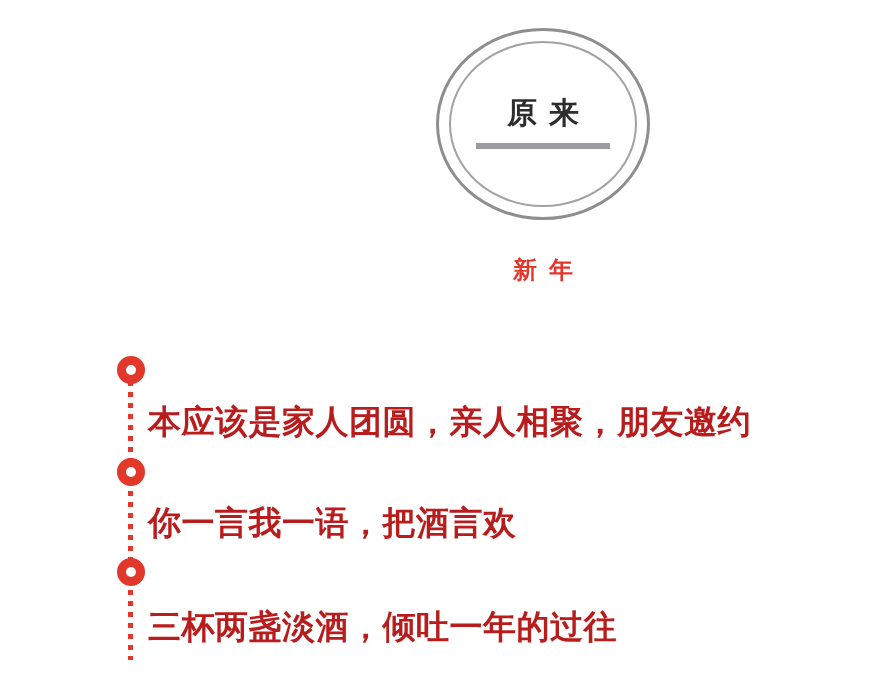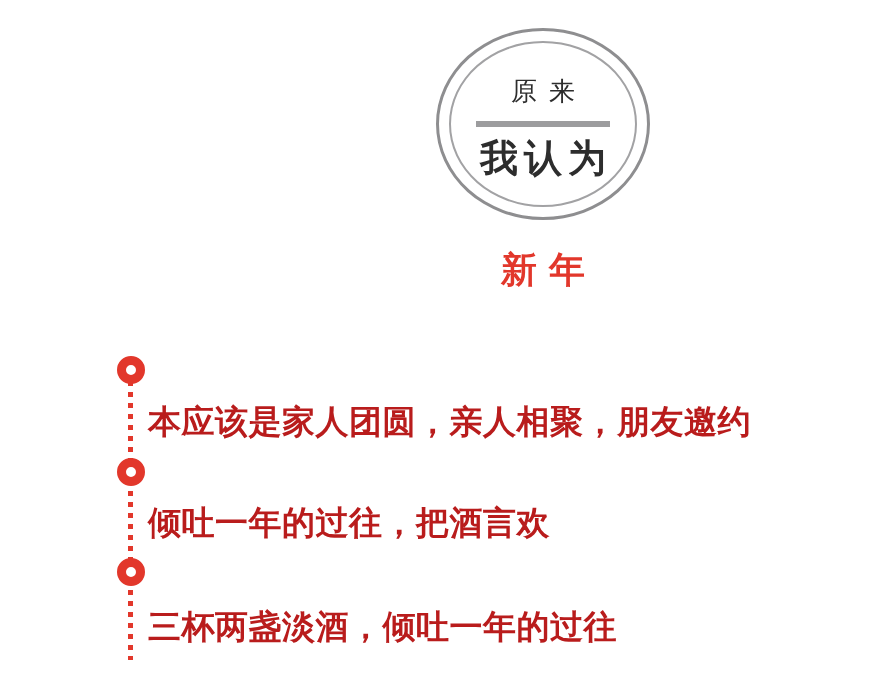--- a/index.html
+++ b/index.html
@@ -20,38 +20,38 @@
     border-radius:50%;
   }
   .badge-inner {
     position:absolute; inset:10px;
     border:2px solid #a2a2a4;
     border-radius:50%;
     display:flex; flex-direction:column;
     align-items:center; justify-content:center;
   }
   .badge-top {
-    font-size:26px; font-weight:normal; color:#2d2d2d;
+    font-size:30px; font-weight:bold; color:#2d2d2d;
     line-height:44px; letter-spacing:12px; padding-left:12px;
   }
   .badge-divider {
     width:134px; height:6px; background:#9c9c9e;
     margin:8px 0 9px 0;
   }
   .badge-bottom {
     font-size:38px; font-weight:bold; color:#2d2d2d;
     line-height:44px; letter-spacing:6px; padding-left:6px;
   }
 
   
   .subtitle {
     position:absolute; left:436px; top:250px;
     width:214px; height:40px; line-height:40px;
     text-align:center;
-    font-size:36px; font-weight:bold; color:#e2372b;
+    font-size:24px; font-weight:bold; color:#e2372b;
     letter-spacing:12px; padding-left:12px;
   }
 
   
   .dotline {
     position:absolute; left:128px; top:370px;
     width:5px; height:290px;
     background:repeating-linear-gradient(to bottom,
       #e2372b 0px, #e2372b 5px,
       transparent 5px, transparent 11px);
@@ -82,36 +82,35 @@
 </style>
 </head>
 <body>
 
 <div class="stage">
 
   <div class="badge">
     <div class="badge-inner">
       <div class="badge-top">原来</div>
       <div class="badge-divider"></div>
-      <div class="badge-bottom">我认为</div>
     </div>
   </div>
 
   <div class="subtitle">新年</div>
 
   <div class="dotline"></div>
 
   <div class="tl-item tl-item-1">
     <div class="bullet"></div>
     <div class="tl-text">本应该是家人团圆，亲人相聚，朋友邀约</div>
   </div>
 
   <div class="tl-item tl-item-2">
     <div class="bullet"></div>
-    <div class="tl-text">倾吐一年的过往，把酒言欢</div>
+    <div class="tl-text">你一言我一语，把酒言欢</div>
   </div>
 
   <div class="tl-item tl-item-3">
     <div class="bullet"></div>
     <div class="tl-text">三杯两盏淡酒，倾吐一年的过往</div>
   </div>
 
 </div>
 
 </body></html>

